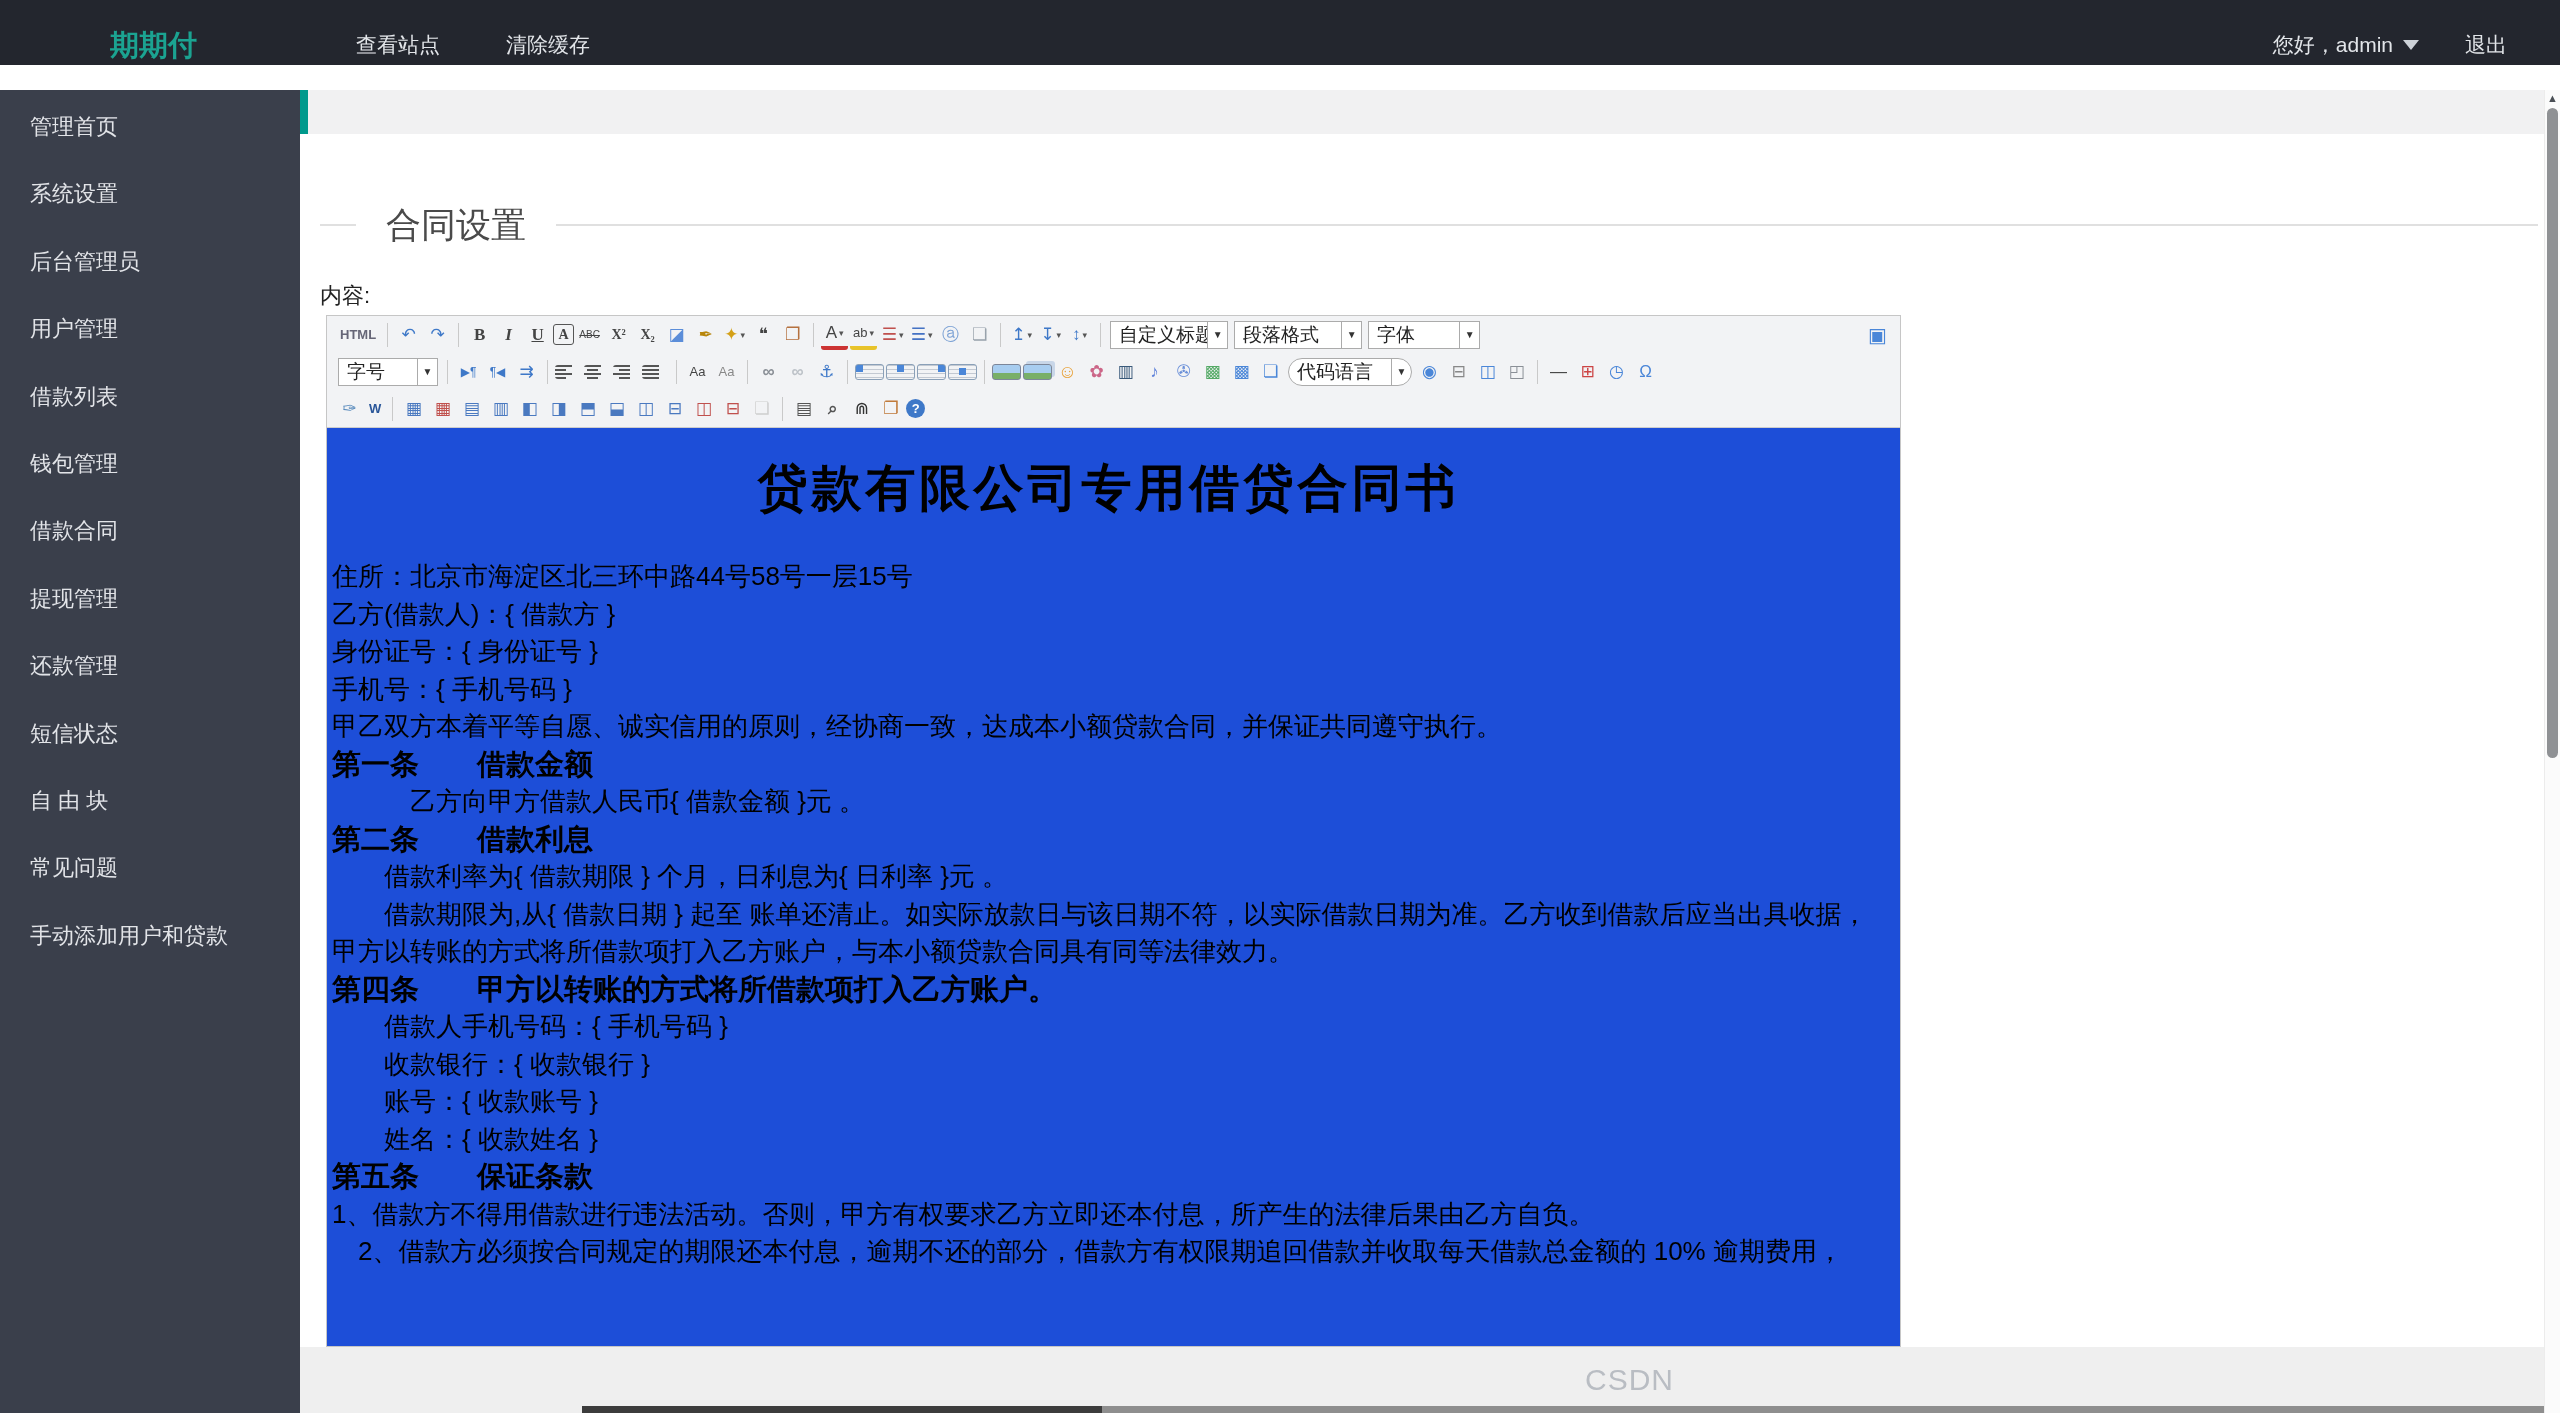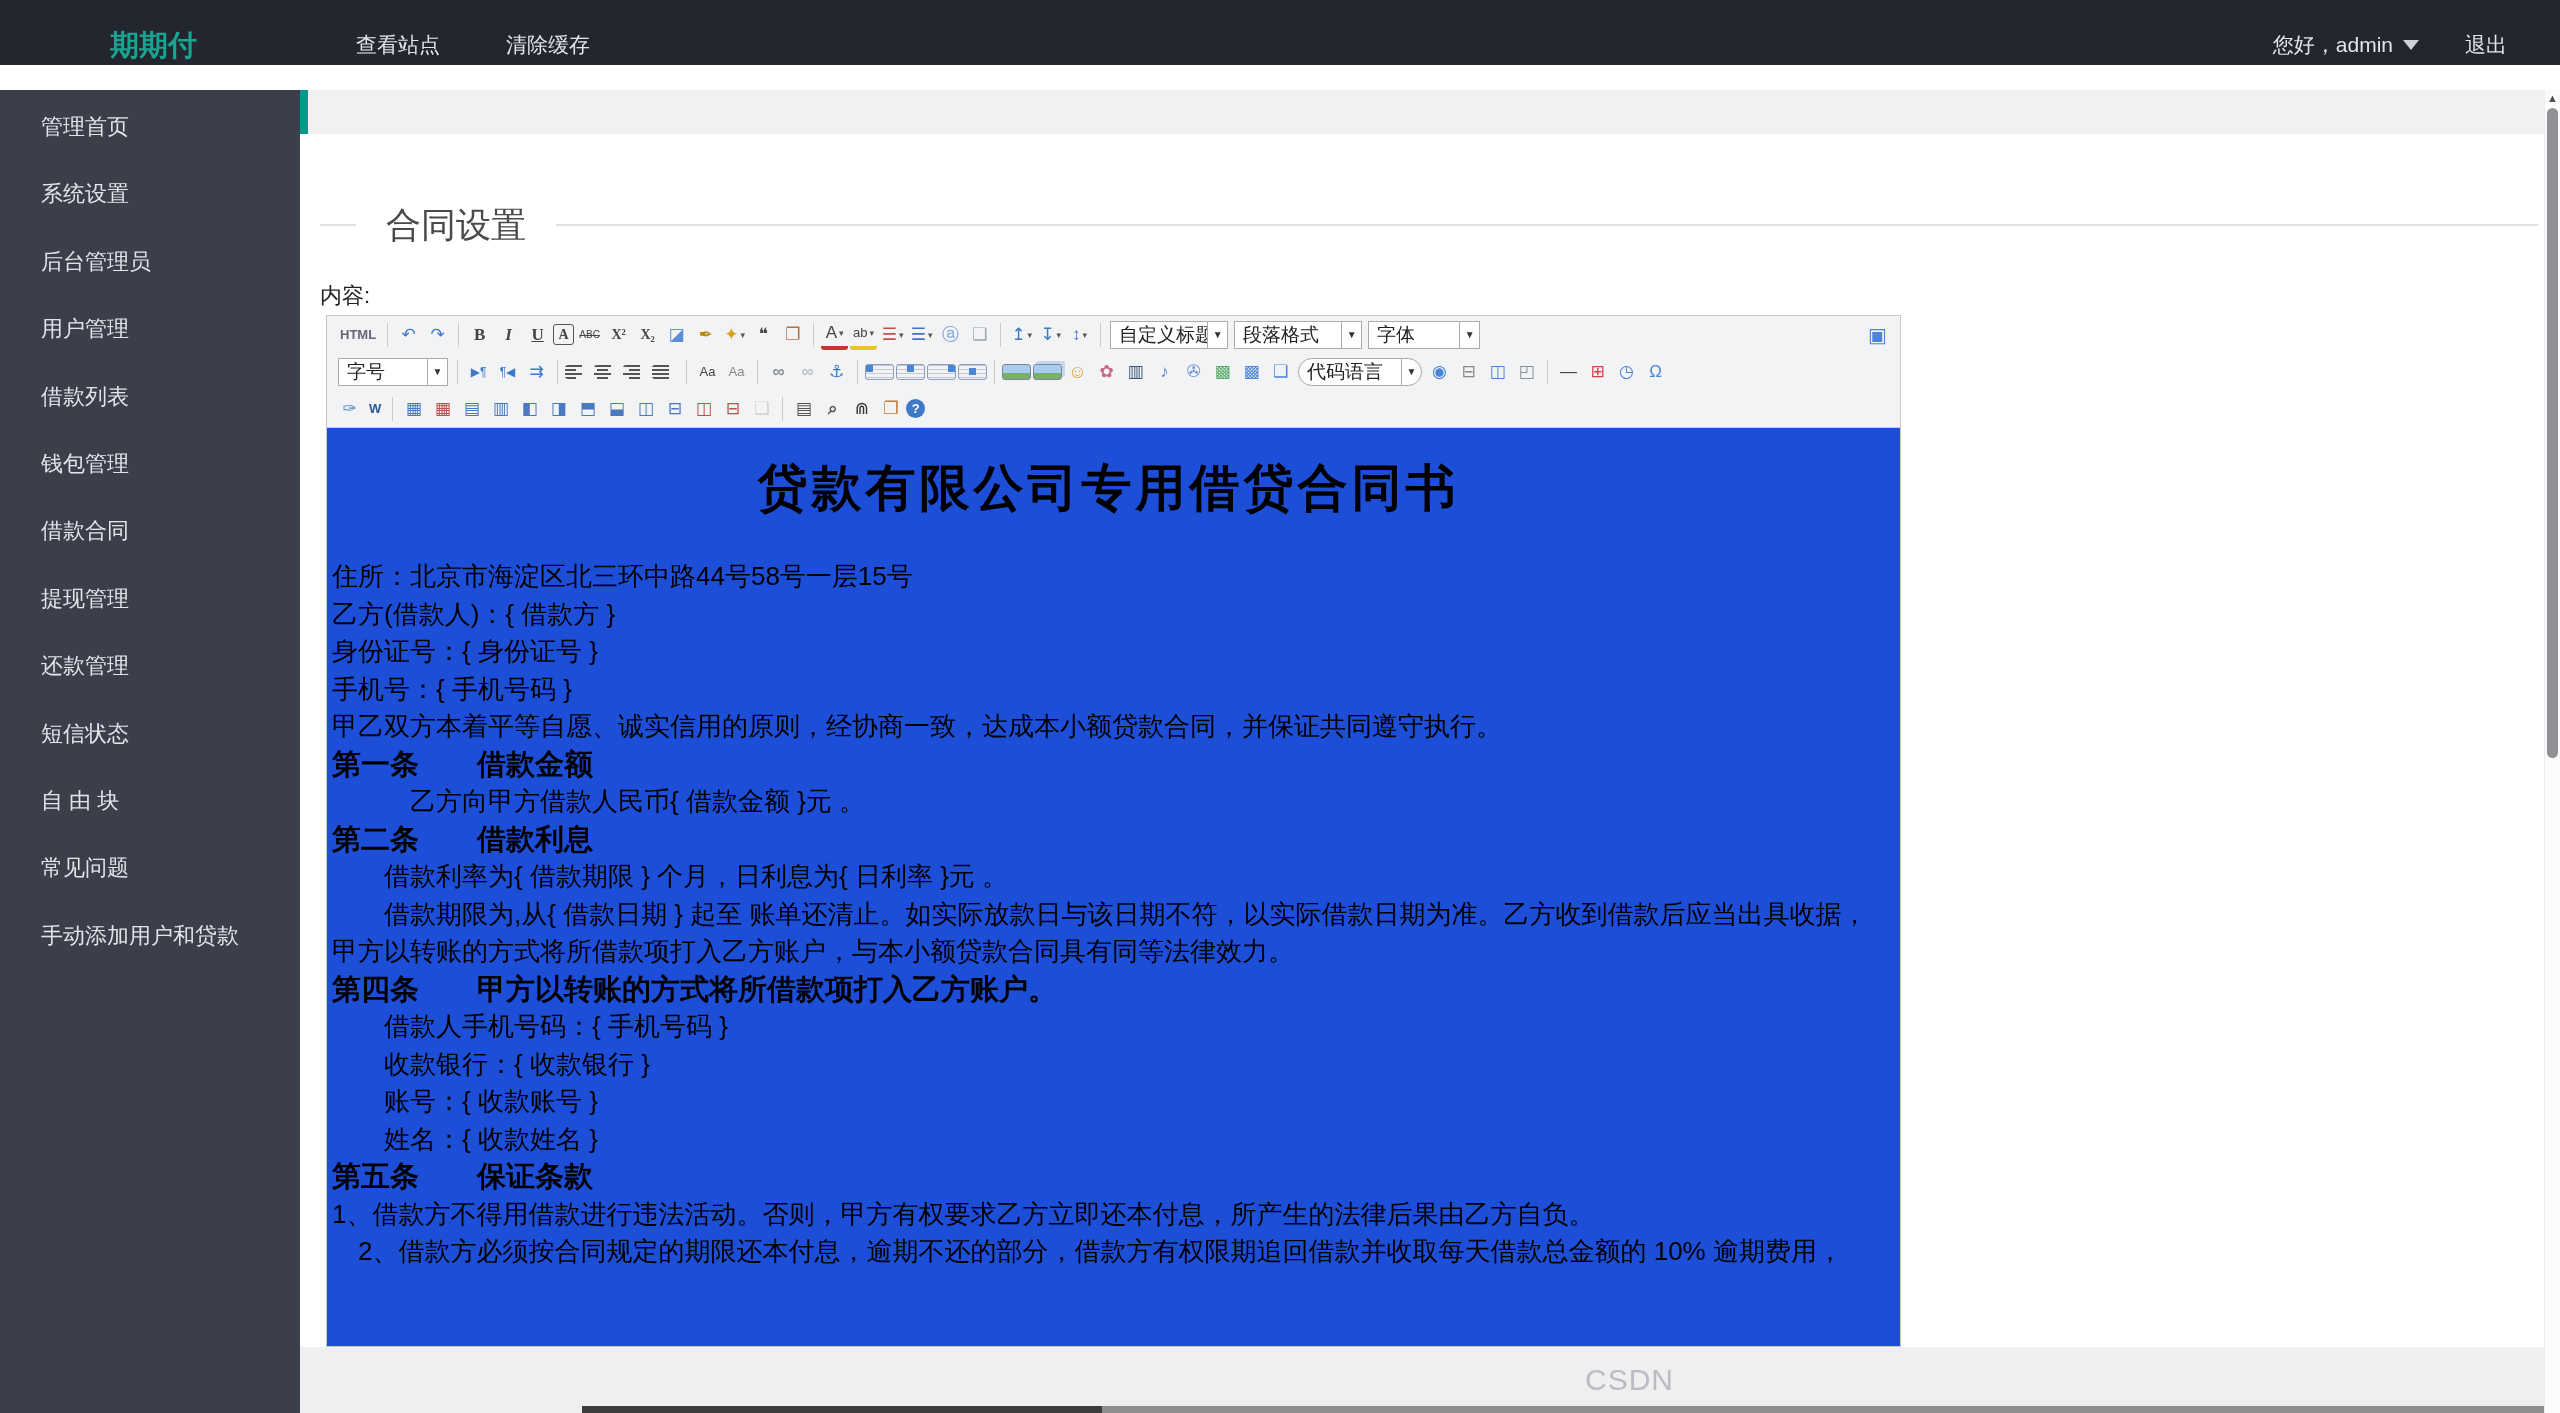--- a/index.html
+++ b/index.html
@@ -11,21 +11,21 @@
   .logo{position:absolute;left:110px;top:0;height:90px;line-height:90px;font-size:29px;font-weight:bold;color:#1BA391;cursor:pointer}
   .topnav{position:absolute;left:356px;top:0;height:90px;display:flex;align-items:center;gap:66px}
   .topnav-item{font-size:21px;color:#E2E5E9;cursor:pointer;white-space:nowrap}
   .topbar-right{position:absolute;right:53px;top:0;height:90px;display:flex;align-items:center;gap:46px}
   .greeting{font-size:21px;color:#E2E5E9;display:flex;align-items:center;gap:10px;cursor:pointer}
   .caret-down{width:0;height:0;border-left:8px solid transparent;border-right:8px solid transparent;border-top:10px solid #CDD2D8}
   .logout{font-size:21px;color:#E2E5E9;cursor:pointer}
 
   
   .sidebar{position:absolute;left:0;top:90px;width:300px;height:1323px;background:#3A3F4B;box-sizing:border-box;padding-top:3px}
-  .side-item{height:67.4px;line-height:67.4px;padding-left:41px;font-size:22px;color:#E2E4E8;cursor:pointer;white-space:nowrap}
+  .side-item{height:67.4px;line-height:67.4px;padding-left:30px;font-size:22px;color:#E2E4E8;cursor:pointer;white-space:nowrap}
 
   
   .strip{position:absolute;left:300px;top:90px;width:2244px;height:44px;background:#F1F1F2}
   .accent{position:absolute;left:300px;top:90px;width:8px;height:44px;background:#00998C}
   .legend{position:absolute;left:320px;top:208px;width:2218px;height:34px;display:flex;align-items:center}
   .legend .ln{border-top:2px solid #E0E0E0;height:0}
   .legend .ln-l{width:36px}
   .legend .ln-r{flex:1}
   .legend-title{margin:0 30px;font-size:35px;color:#4A4A4A;white-space:nowrap}
   .content-label{position:absolute;left:320px;top:281px;font-size:22px;color:#222}
@@ -165,21 +165,21 @@
             <span class="sc">▼</span>
           </span>
           <span class="tb-select" style="width: 112px;">
             <span class="lbl">字体</span>
             <span class="sc">▼</span>
           </span>
           <span class="tb-spacer"></span>
           <span class="tb-ic" style="color: rgb(74, 134, 216); font-size: 20px;">▣</span>
         </div>
         <div class="tb-row">
-          <span class="tb-select" style="width: 110px;">
+          <span class="tb-select" style="width: 100px;">
             <span class="lbl">字号</span>
             <span class="sc">▼</span>
           </span>
           <span class="tb-sep"></span>
           <span class="tb-ic" style="color: rgb(62, 120, 200); font-size: 12px;">▶¶</span>
           <span class="tb-ic" style="color: rgb(62, 120, 200); font-size: 12px;">¶◀</span>
           <span class="tb-ic" style="color: rgb(62, 120, 200);">⇉</span>
           <span class="tb-sep"></span>
           <span class="tb-ic ic-bars ic-al"></span>
           <span class="tb-ic ic-bars ic-ac"></span>

